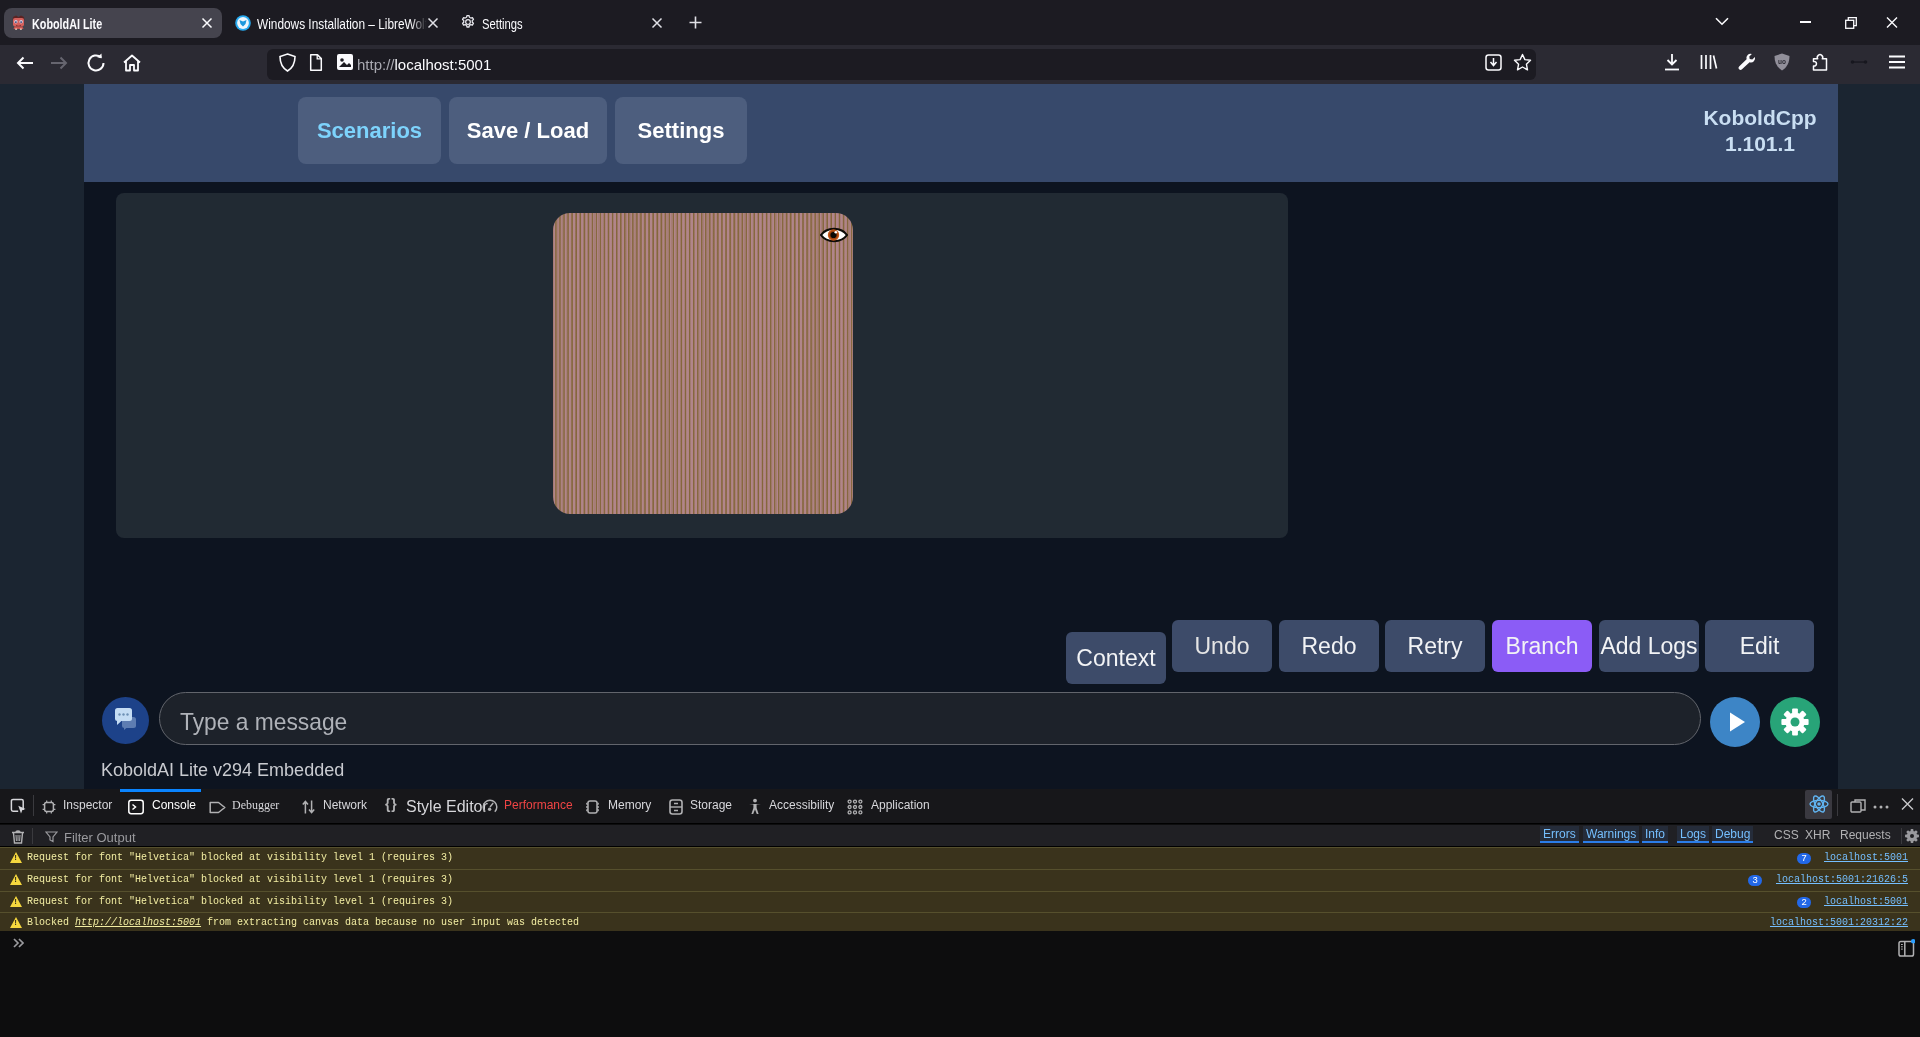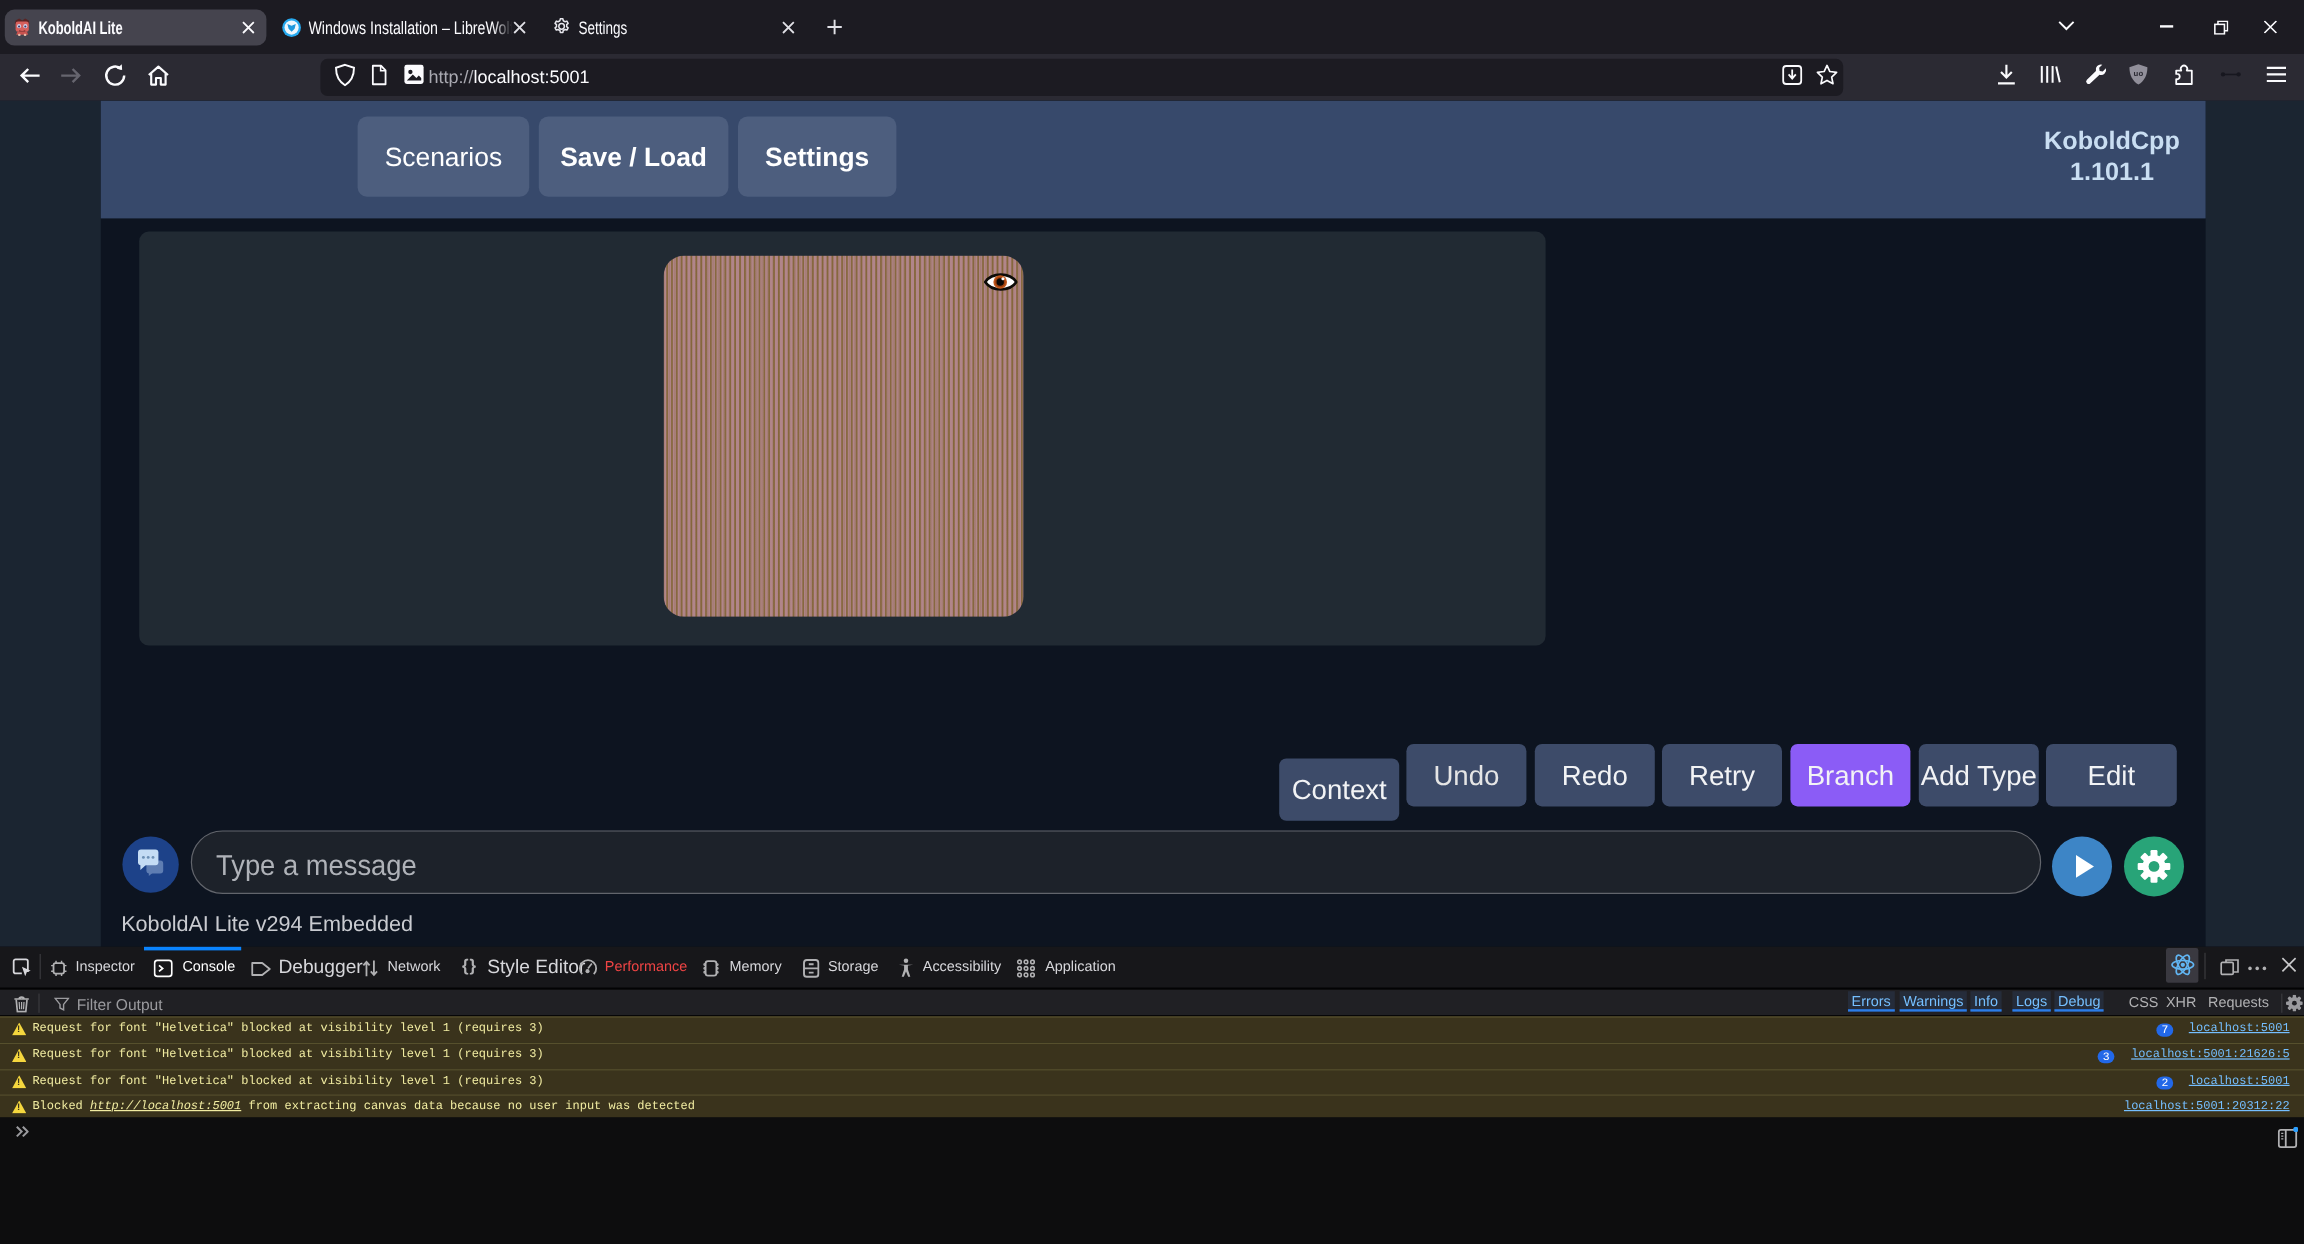--- a/index.html
+++ b/index.html
@@ -186,21 +186,21 @@
     <svg width="22" height="22" viewBox="0 0 22 22">
         <path d="M3 5.5 H19 M3 11 H19 M3 16.5 H19" stroke="#fbfbfe" stroke-width="1.8"></path>
       </svg>
   </div>
 </div>
 
 <div class="abs" style="left:0;top:84px;width:1920px;height:705px;background:#1b2531;">
   <div class="abs" style="left:84px;top:0;width:1754px;height:705px;background:#0d1420;"></div>
 
   <div class="abs" style="left:84px;top:0;width:1754px;height:98px;background:#37496b;"></div>
-  <div class="abs" style="left:298px;top:13px;width:143px;height:67px;background:#4d5e7e;border-radius:8px;color:#ffffff;font-weight:400;font-size:22px;display:flex;align-items:center;justify-content:center;">Scenarios</div>
+  <div class="abs" style="left:298px;top:13px;width:143px;height:67px;background:#4d5e7e;border-radius:8px;color:#7dd3fc;font-weight:700;font-size:22px;display:flex;align-items:center;justify-content:center;">Scenarios</div>
   <div class="abs" style="left:449px;top:13px;width:158px;height:67px;background:#4d5e7e;border-radius:8px;color:#fff;font-weight:700;font-size:22px;display:flex;align-items:center;justify-content:center;">Save / Load</div>
   <div class="abs" style="left:615px;top:13px;width:132px;height:67px;background:#4d5e7e;border-radius:8px;color:#fff;font-weight:700;font-size:22px;display:flex;align-items:center;justify-content:center;">Settings</div>
   <div class="abs" style="left:1654px;top:21px;width:212px;height:52px;color:#c9def2;font-weight:700;font-size:21px;text-align:center;line-height:26px;">KoboldCpp<br>1.101.1</div>
 
   <div class="abs" style="left:116px;top:109px;width:1172px;height:345px;background:#212a33;border-radius:8px;"></div>
 
   <div class="abs" style="left:553px;top:129px;width:300px;height:301px;border-radius:17px;background:repeating-linear-gradient(90deg,rgba(125,96,48,0.22) 0px,rgba(125,96,48,0.22) 0.6px,rgba(125,96,48,0) 1.4px,rgba(125,96,48,0) 3.6px,rgba(125,96,48,0.22) 4.55px),repeating-linear-gradient(90deg,#b1858a 0px,#b1858a 1.8px,#87683f 2.6px,#87683f 3.25px,#b1858a 4.05px);"></div>
   <div class="abs" style="left:820px;top:141px;width:28px;height:20px;">
     <svg width="28" height="20" viewBox="0 0 28 20">
       <path d="M1 10 C6.5 1.8 21.5 1.8 27 10 C21.5 18.2 6.5 18.2 1 10 Z" fill="#fff" stroke="#0d0b07" stroke-width="2.2"></path>
@@ -209,21 +209,21 @@
       <circle cx="13.5" cy="10" r="3.1" fill="#0a0806"></circle>
       <circle cx="15.8" cy="7.3" r="1.3" fill="#fff"></circle>
     </svg>
   </div>
 
   <div class="abs" style="left:1066px;top:548px;width:100px;height:52px;background:#3d4b69;border-radius:6px;color:#f2f3f5;font-size:23px;display:flex;align-items:center;justify-content:center;">Context</div>
   <div class="abs" style="left:1172px;top:536px;width:100px;height:52px;background:#3d4b69;border-radius:6px;color:#e5e5e5;font-size:23px;display:flex;align-items:center;justify-content:center;">Undo</div>
   <div class="abs" style="left:1279px;top:536px;width:100px;height:52px;background:#3d4b69;border-radius:6px;color:#f2f3f5;font-size:23px;display:flex;align-items:center;justify-content:center;">Redo</div>
   <div class="abs" style="left:1385px;top:536px;width:100px;height:52px;background:#3d4b69;border-radius:6px;color:#f2f3f5;font-size:23px;display:flex;align-items:center;justify-content:center;">Retry</div>
   <div class="abs" style="left:1492px;top:536px;width:100px;height:52px;background:#8b5cf6;border-radius:6px;color:#f2f3f5;font-size:23px;display:flex;align-items:center;justify-content:center;">Branch</div>
-  <div class="abs" style="left:1599px;top:536px;width:100px;height:52px;background:#3d4b69;border-radius:6px;color:#f2f3f5;font-size:23px;display:flex;align-items:center;justify-content:center;">Add Type</div>
+  <div class="abs" style="left:1599px;top:536px;width:100px;height:52px;background:#3d4b69;border-radius:6px;color:#f2f3f5;font-size:23px;display:flex;align-items:center;justify-content:center;">Add Logs</div>
   <div class="abs" style="left:1705px;top:536px;width:109px;height:52px;background:#3d4b69;border-radius:6px;color:#f2f3f5;font-size:23px;display:flex;align-items:center;justify-content:center;">Edit</div>
 
   <div class="abs" style="left:102px;top:613px;width:47px;height:47px;border-radius:50%;background:#1d4289;">
     <svg width="47" height="47" viewBox="0 0 47 47">
       <path d="M22 28 L22 33 L28 28 Z" fill="#5e7db2"></path>
       <rect x="20" y="20" width="14" height="11" rx="2.5" fill="#5e7db2"></rect>
       <rect x="13" y="11" width="17" height="13" rx="2.5" fill="#c4dcf4"></rect>
       <path d="M15 23.5 L15 28 L20 23.5 Z" fill="#c4dcf4"></path>
       <circle cx="17.5" cy="17.5" r="1.2" fill="#6d90b5"></circle>
       <circle cx="21.5" cy="17.5" r="1.2" fill="#6d90b5"></circle>
@@ -283,21 +283,21 @@
         <rect x="0.8" y="1.3" width="14.4" height="13.4" rx="2.4" fill="none" stroke="#fff" stroke-width="1.5"></rect>
         <path d="M4.5 5.5 L7.5 8 L4.5 10.5" stroke="#fff" stroke-width="1.5" fill="none"></path>
       </svg>
   </div>
   <div class="abs" style="left:152px;top:9px;font-size:12px;color:#fff;" id="t-cons">Console</div>
   <div class="abs" style="left:209px;top:11px;width:17px;height:15px;">
     <svg width="17" height="15" viewBox="0 0 17 15">
         <path d="M1.2 2.5 H9.5 L15.8 7.5 L9.5 12.5 H1.2 Z" fill="none" stroke="#b1b1b3" stroke-width="1.5" stroke-linejoin="round"></path>
       </svg>
   </div>
-  <div class="abs" style="left:232px;top:9px;font-size:16px;color:#d7d7db;">Debugger</div>
+  <div class="abs" style="left:232px;top:9px;font-size:12px;color:#d7d7db;font-family:Liberation Serif, serif;">Debugger</div>
   <div class="abs" style="left:301px;top:10px;width:15px;height:16px;">
     <svg width="15" height="16" viewBox="0 0 15 16">
         <path d="M4.4 14.5 L4.4 3 M1.8 5.5 L4.4 2.5 L7 5.5" stroke="#b1b1b3" stroke-width="1.5" fill="none"></path>
         <path d="M10.6 1.5 L10.6 13 M8 10.5 L10.6 13.5 L13.2 10.5" stroke="#b1b1b3" stroke-width="1.5" fill="none"></path>
       </svg>
   </div>
   <div class="abs" style="left:323px;top:9px;font-size:12px;color:#d7d7db;">Network</div>
   <div class="abs" style="left:385px;top:7px;width:18px;height:17px;font-size:14px;font-weight:700;color:#b1b1b3;letter-spacing:-1px;">{ }</div>
   <div class="abs" style="left:406px;top:9px;font-size:16px;color:#d7d7db;">Style Editor</div>
   <div class="abs" style="left:482px;top:10px;width:16px;height:16px;">

